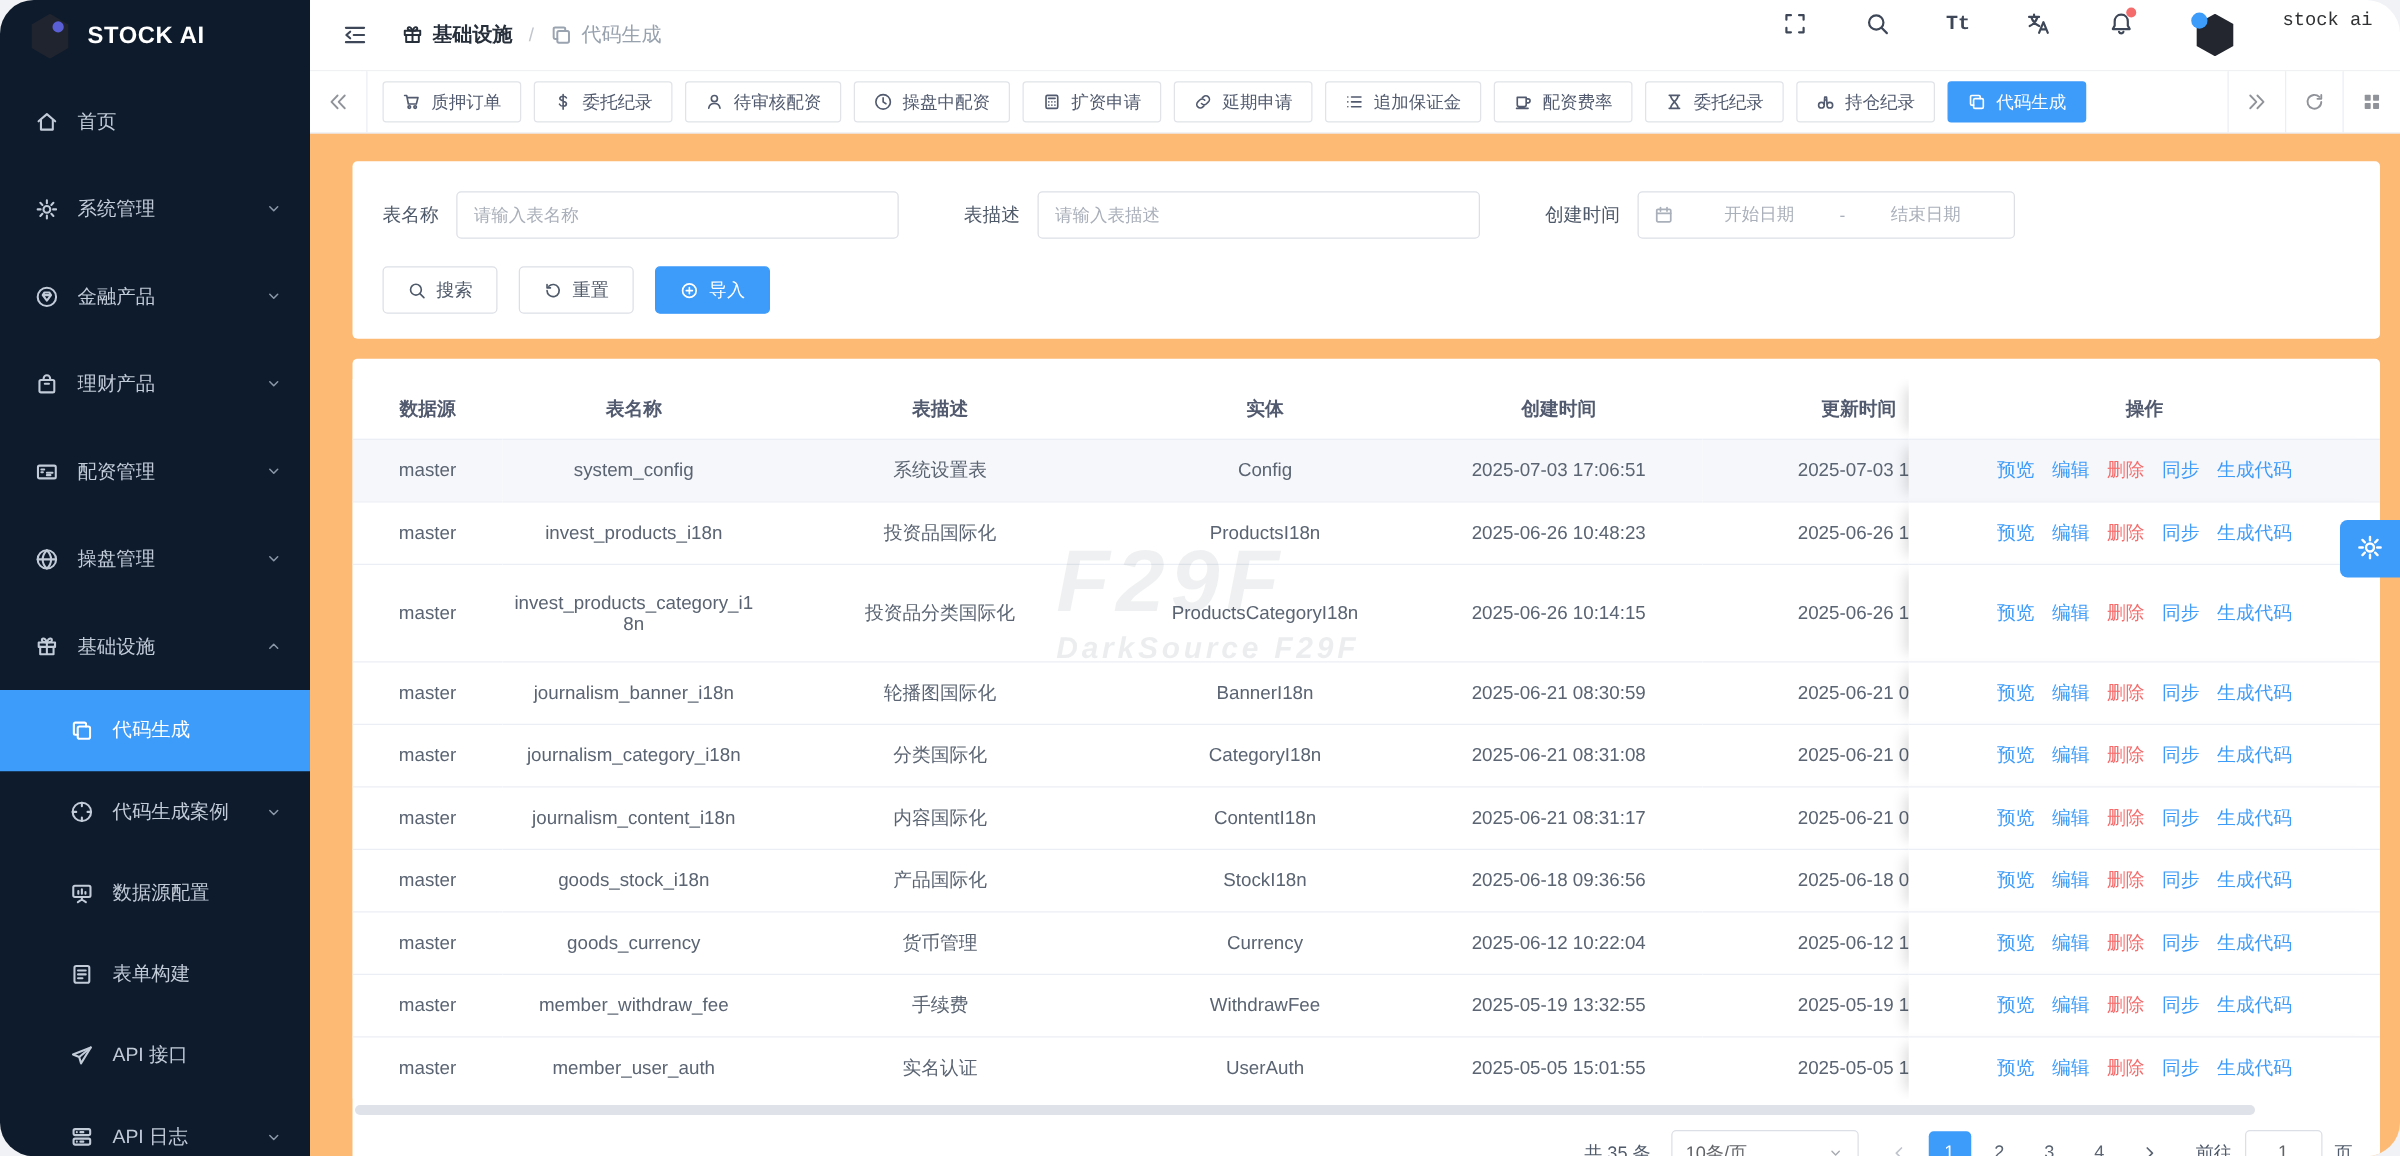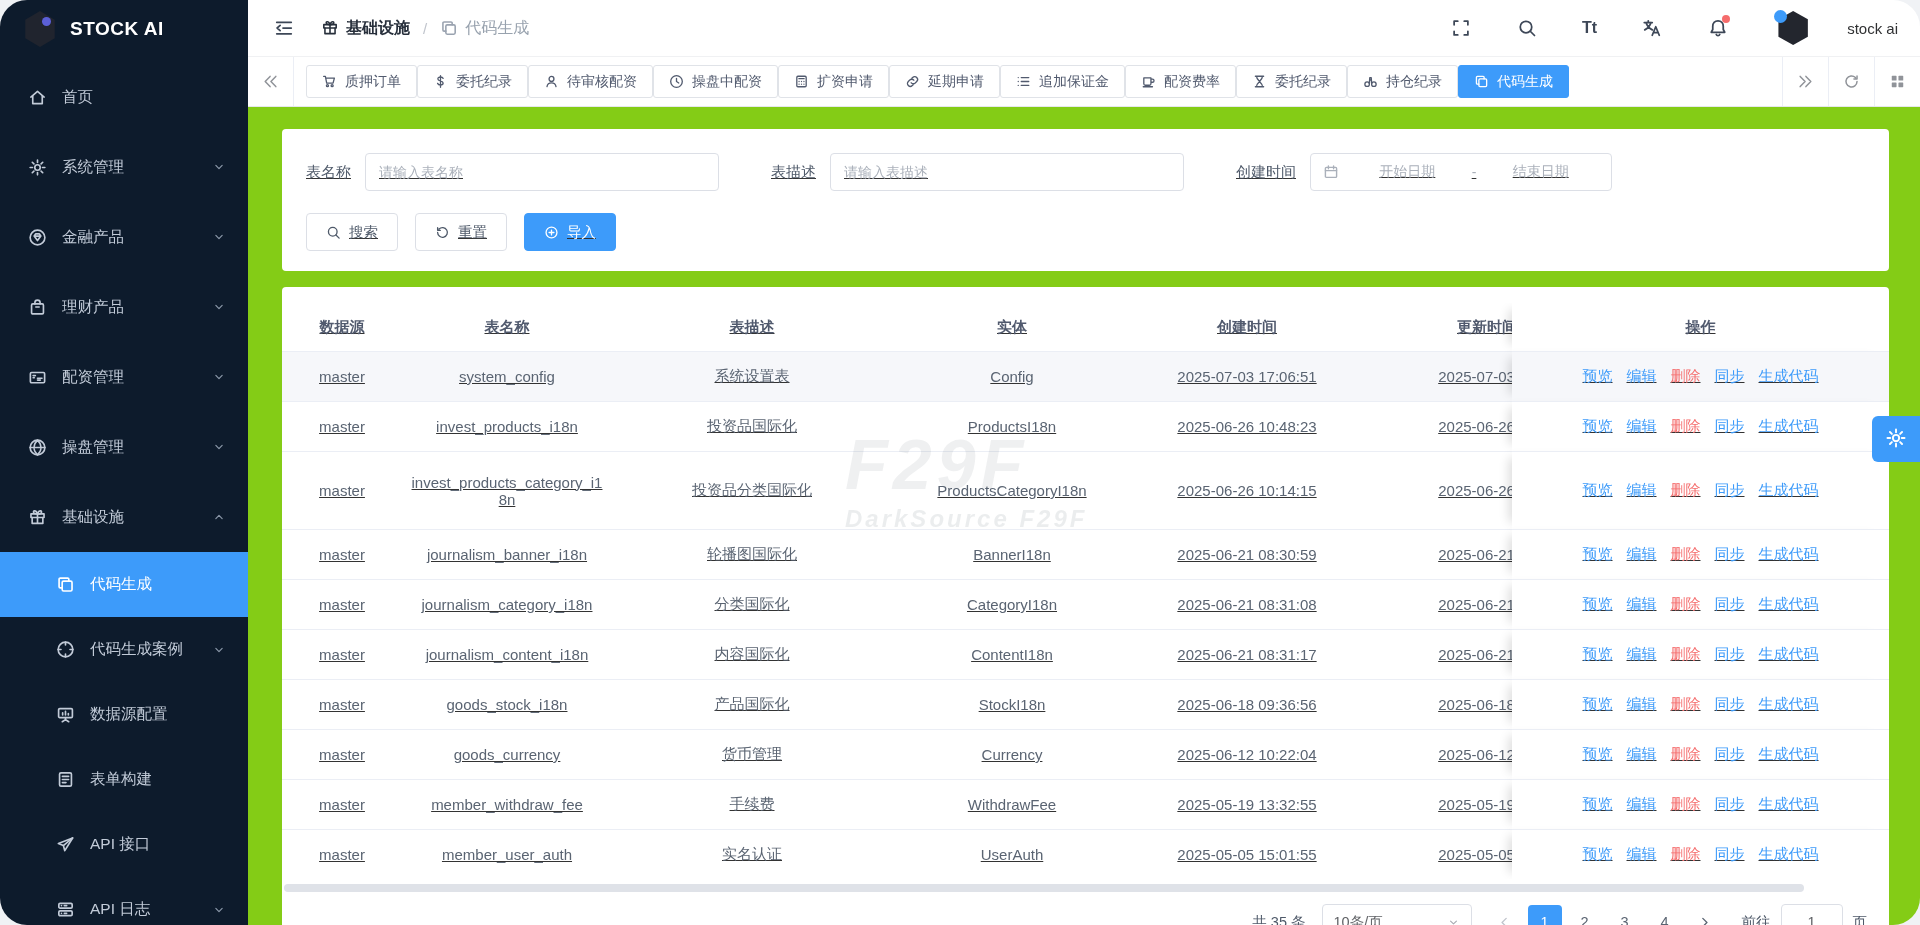--- a/index.html
+++ b/index.html
@@ -37,45 +37,45 @@
   .icon-btn { width:22px; height:22px; display:inline-flex; align-items:center; justify-content:center;
     color:#3d4757; cursor:pointer; }
   .icon-btn svg { width:20px; height:20px; }
   .breadcrumb { display:flex; align-items:center; margin-left:26px; gap:7px; }
   .bc-ico { width:18px; height:18px; display:inline-flex; color:#272f3b; }
   .bc-ico svg { width:100%; height:100%; }
   .bc-ico.gray { color:#9aa3b0; }
   .bc-section { font-size:16px; font-weight:bold; color:#272f3b; }
   .bc-sep { color:#c0c4cc; margin:0 6px; font-size:15px; }
   .bc-page { font-size:16px; color:#98a2ae; }
-  .topbar-right { margin-left:auto; display:flex; align-items:center; gap:44px; }
+  .topbar-right { margin-left:auto; display:flex; gap:44px;font-family:Liberation Mono, monospace; }
   .tt-btn { font-size:16px; font-weight:600; color:#3d4757; width:auto; }
   .bell-wrap { position:relative; display:inline-flex; }
   .badge-dot { position:absolute; top:-2px; right:-1px; width:8px; height:8px; border-radius:50%; background:#f56c6c; }
   .avatar { position:relative; width:40px; height:40px; cursor:pointer; }
   .avatar-hex { position:absolute; left:4px; top:3px; width:32px; height:34px; background:#23262e;
     clip-path:polygon(50% 0,96% 24%,96% 76%,50% 100%,4% 76%,4% 24%); }
   .avatar-dot { position:absolute; left:1px; top:2px; width:13px; height:13px; border-radius:50%; background:#3d9bfa; }
   .user-name { font-size:15px; color:#303133; margin-left:-10px; white-space:nowrap; }
 
   
   .tabbar { height:50px; background:#fff; border-bottom:1px solid #e6e8eb; display:flex; align-items:stretch; flex-shrink:0; }
   .tab-ctrl { width:46px; display:flex; align-items:center; justify-content:center; color:#909399; cursor:pointer; flex-shrink:0; }
   .tab-ctrl svg { width:17px; height:17px; }
   .tab-ctrl.br { border-right:1px solid #ebeef5; }
   .tab-ctrl.bl { border-left:1px solid #ebeef5; }
-  .tabs { flex:1; display:flex; align-items:center; padding:0 12px; overflow:hidden; }
+  .tabs { flex:1; display:flex; align-items:center; gap:10px; padding:0 12px; overflow:hidden; }
   .tab { height:33px; padding:0 15px; border:1px solid #e0e3e8; border-radius:3px; background:#fff;
     display:flex; align-items:center; gap:8px; font-size:14px; color:#515a6e; white-space:nowrap; cursor:pointer; flex-shrink:0; }
   .tab .t-ico { width:15px; height:15px; display:inline-flex; }
   .tab .t-ico svg { width:100%; height:100%; }
   .tab.active { background:#3d9bfa; border-color:#3d9bfa; color:#fff; }
 
   
-  .content { flex:1; position:relative; padding:22px 31px 0 34px; overflow:hidden; background:#84cc16;text-decoration:underline; }
+  .content { flex:1; position:relative; padding:22px 16px 0 34px; overflow:hidden; background:#fdba74; }
   .card { background:#fff; border-radius:4px; }
 
   .filter-card { padding:24px 24px 20px; margin-bottom:16px; }
   .filter-row { display:flex; align-items:center; gap:52px; }
   .field { display:flex; align-items:center; gap:14px; }
   .field label { font-size:15px; color:#4e5969; white-space:nowrap; }
   .text-input { width:354px; height:38px; border:1px solid #dcdfe6; border-radius:4px; padding:0 13px;
     font-size:14px; color:#606266; outline:none; }
   .text-input::placeholder { color:#aab0ba; }
   .date-range { width:302px; height:38px; border:1px solid #dcdfe6; border-radius:4px; display:flex;

